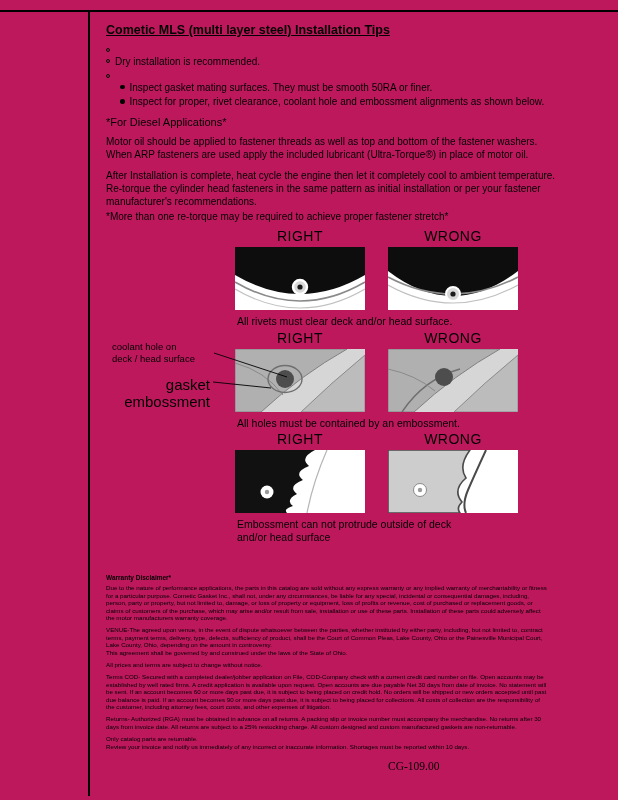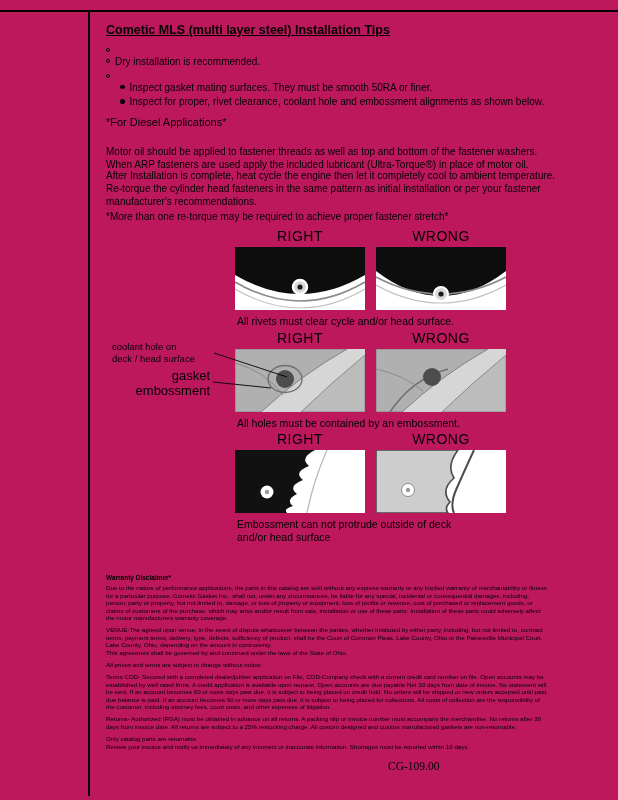--- a/index.html
+++ b/index.html
@@ -14,36 +14,36 @@
   .doc-title { position: absolute; left: 106px; top: 23px; font-size: 12.5px; font-weight: bold; text-decoration: underline; }
 
   .tips { position: absolute; left: 106px; top: 45px; font-size: 10px; line-height: 1.2; }
   .b-row { display: flex; align-items: flex-start; margin-bottom: 3.5px; }
   .b-row.sub { margin-left: 14px; margin-bottom: 2.5px; }
   .b-open { width: 4px; height: 4px; border: 1px solid #000; border-radius: 50%; margin: 3px 5px 0 0; flex: none; }
   .b-fill { width: 4.5px; height: 4.5px; background: #000; border-radius: 50%; margin: 3px 5px 0 0; flex: none; }
 
   .diesel-heading { position: absolute; left: 106px; top: 116px; font-size: 11px; font-weight: normal; }
   .para { position: absolute; left: 106px; width: 452px; font-size: 10px; line-height: 1.3; }
-  .p1 { top: 145px; }
+  .p1 { top: 135px; }
   .p2 { top: 169px; }
   .note { top: 210px; }
 
   .diag-row { position: absolute; left: 235px; width: 272px; }
   .row1 { top: 228px; }
   .row2 { top: 330px; }
   .row3 { top: 431px; }
-  .diag-cols { display: flex; gap: 11px; }
+  .diag-cols { display: flex; gap: 23px; }
   .diag-col { width: 130px; }
   .diag-header { text-align: center; font-size: 14px; margin-bottom: 3px; letter-spacing: 0.5px; }
   svg.diag { display: block; width: 130px; height: 63px; }
   .diag-caption { font-size: 10.5px; margin-top: 5px; margin-left: 2px; white-space: pre-line; line-height: 1.25; }
 
   .coolant-labels { position: absolute; left: 112px; top: 341px; width: 100px; font-size: 9.5px; text-align: left; line-height: 1.25; }
-  .emboss-label { position: absolute; left: 112px; top: 368px; width: 98px; font-size: 13px; text-align: right; }
+  .emboss-label { position: absolute; left: 112px; top: 376px; width: 98px; font-size: 15px; text-align: right; }
   .pointer-lines { position: absolute; left: 213px; top: 346px; width: 100px; height: 50px; }
 
   .warranty { position: absolute; left: 106px; top: 574px; width: 443px; }
   .warranty-heading { font-size: 6.5px; font-weight: bold; margin-bottom: 3px; }
   .wp { font-size: 6.2px; line-height: 1.22; margin-bottom: 4.5px; white-space: pre-line; }
 
   .footer-code { position: absolute; left: 388px; top: 760px; font-size: 11.5px; font-family: Liberation Serif, serif; }
 </style>
 </head>
 <body>
@@ -99,21 +99,21 @@
         <svg class="diag" viewBox="0 0 130 63">
           <rect x="0" y="0" width="130" height="63" fill="#ffffff"></rect>
           <path d="M0,0 H130 V24 Q65,74 0,24 Z" fill="#0d0d0d"></path>
           <path d="M0,30 Q65,64 130,30" stroke="#8a8a8a" stroke-width="1.6" fill="none"></path>
           <path d="M0,38 Q65,74 130,38" stroke="#c0c0c0" stroke-width="1.1" fill="none"></path>
           <circle cx="65" cy="47" r="7" fill="#d8d8d8" stroke="#ffffff" stroke-width="2"></circle>
           <circle cx="65" cy="47" r="2.6" fill="#1a1a1a"></circle>
         </svg>
       </div>
     </div>
-    <div class="diag-caption">All rivets must clear cycle and/or head surface.</div>
+    <div class="diag-caption">All rivets must clear deck and/or head surface.</div>
   </div>
 
   <div class="diag-row row2">
     <div class="diag-cols">
       <div class="diag-col">
         <div class="diag-header">RIGHT</div>
         <svg class="diag" viewBox="0 0 130 63">
           <rect width="130" height="63" fill="#d6d6d6"></rect>
           <path d="M0,0 H112 Q66,26 26,63 H0 Z" fill="#b0b0b0" stroke="#808080" stroke-width="1"></path>
           <path d="M130,6 Q96,34 66,63 H130 Z" fill="#bcbcbc" stroke="#8a8a8a" stroke-width="1"></path>

